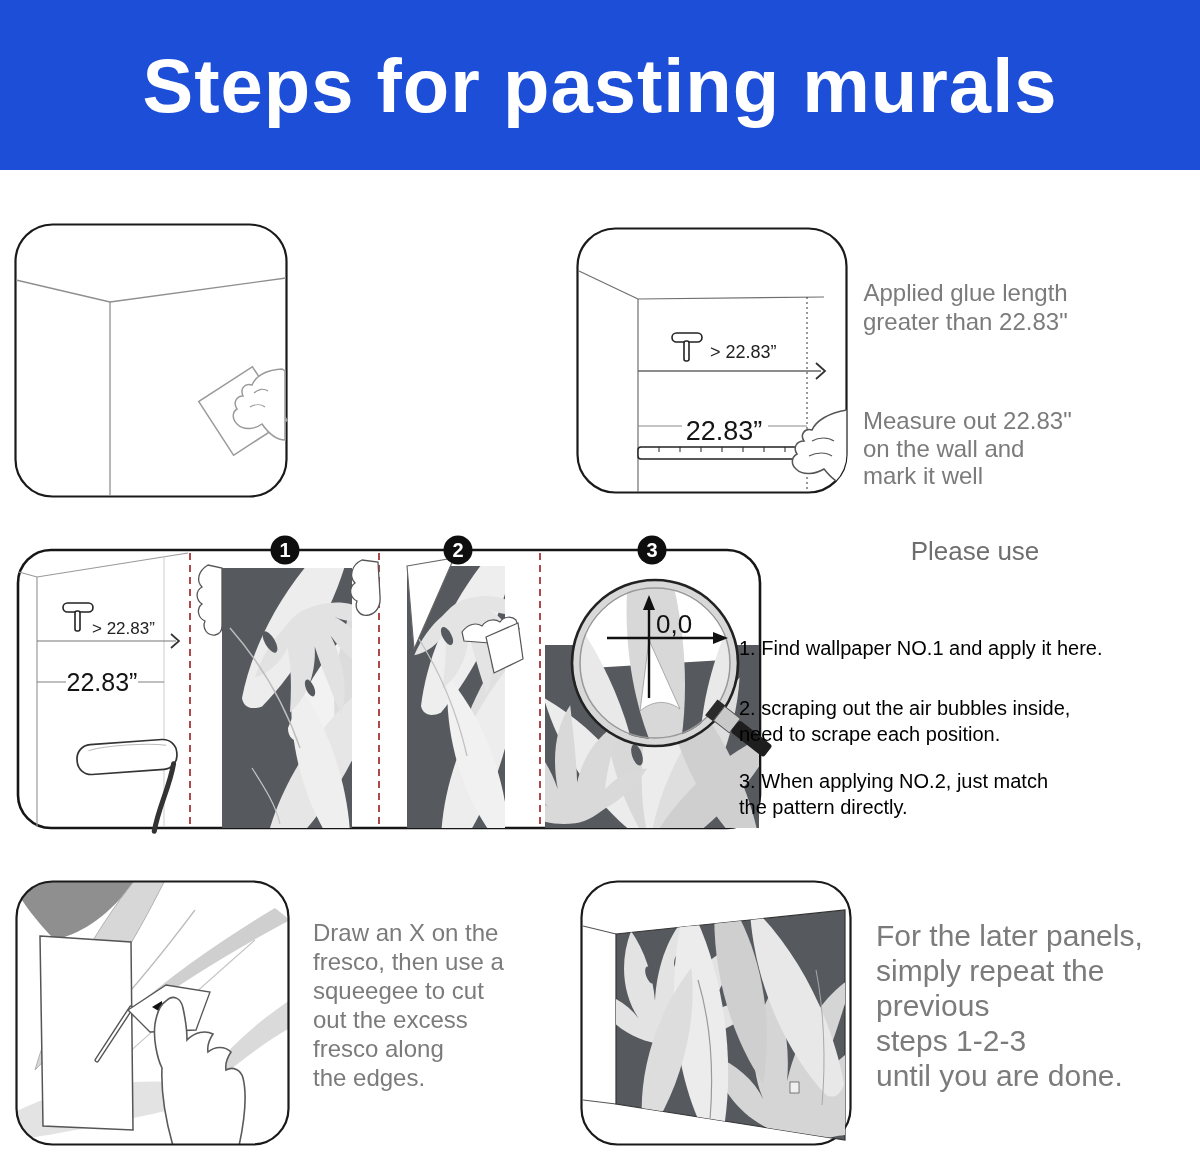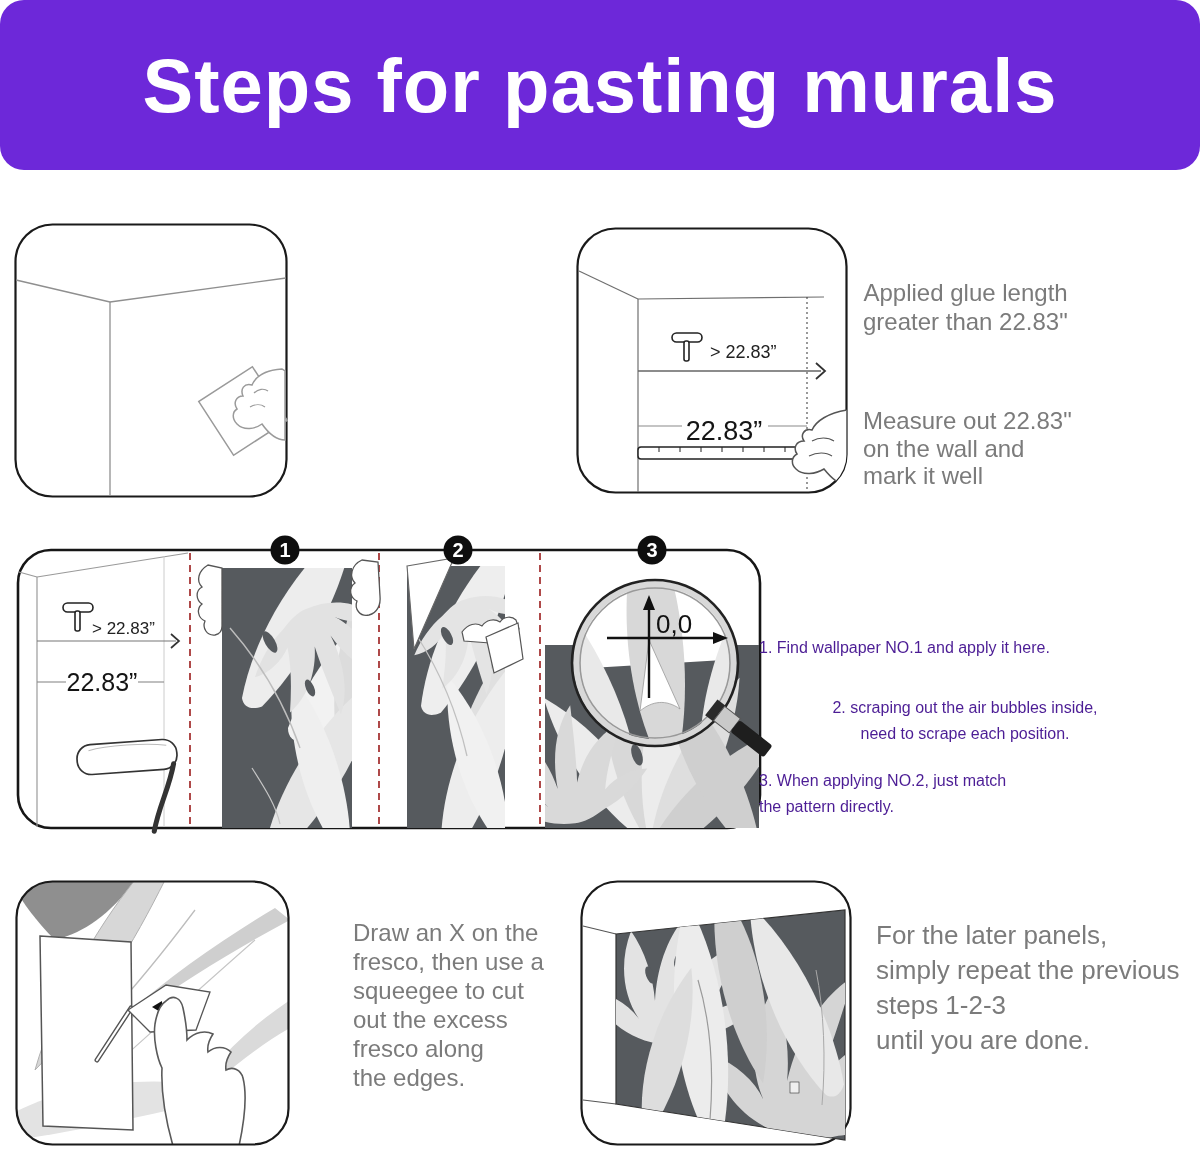--- a/index.html
+++ b/index.html
@@ -5,50 +5,50 @@
   html,body{margin:0;padding:0;background:#fff;}
   .page{position:relative;width:1200px;height:1152px;background:#ffffff;overflow:hidden;
         font-family:"Liberation Sans", sans-serif;}
   .banner{position:absolute;left:0;top:0;width:1200px;height:170px;display:flex;
           align-items:center;justify-content:center;}
   .banner h1{margin:0;color:#ffffff;font-size:76px;font-weight:bold;letter-spacing:1px;}
   .caption{position:absolute;color:#7b7b7b;white-space:pre-line;}
   .cap-a{left:303px;top:248px;font-size:24px;line-height:29px;}
   .cap-b1{left:863px;top:278px;font-size:24px;line-height:29px;text-align:right;}
   .cap-b2{left:863px;top:407px;font-size:24px;line-height:27.5px;}
-  .cap-c{left:313px;top:918px;font-size:24px;line-height:29px;margin-left:40px;}
-  .cap-d{left:876px;top:918px;font-size:26px;line-height:35px;}
+  .cap-c{left:313px;top:918px;font-size:24px;line-height:29px;}
+  .cap-d{left:876px;top:918px;font-size:30px;line-height:35px;}
   .note-head{position:absolute;left:768px;width:414px;text-align:center;color:#6e6e6e;}
   .note-head-1{top:536px;font-size:26px;}
   .note-head-2{top:566px;font-size:25px;letter-spacing:-0.4px;}
-  .instr{position:absolute;left:759px;width:412px;color:#4c1d95;font-size:16px;
+  .instr{position:absolute;left:739px;width:412px;color:#000000;font-size:20px;
          line-height:26px;white-space:pre-line;}
   .instr-1{top:635px;}
-  .instr-2{top:695px;text-align:center;}
+  .instr-2{top:695px;}
   .instr-3{top:768px;}
   svg{position:absolute;}
   svg text{font-family:"Liberation Sans", sans-serif;}
 </style>
 </head>
 <body>
 
 <div class="page">
 
   <svg width="0" height="0">
     <defs>
       <path id="leaf-blade" d="M0 0 C -14 -40 -17 -100 6 -158 C 26 -110 28 -50 16 -2 C 10 5 4 5 0 0 Z"></path>
       <path id="leaf-monstera" d="M0 10 C -34 6 -62 -14 -72 -44 C -52 -40 -36 -30 -26 -16 C -42 -40 -46 -72 -34 -104 C -20 -84 -12 -58 -10 -34 C -8 -70 4 -104 28 -126 C 24 -96 20 -64 14 -36 C 28 -64 52 -86 82 -92 C 66 -68 52 -44 44 -20 C 60 -32 80 -36 98 -32 C 80 -16 60 -4 38 2 C 24 8 10 12 0 10 Z"></path>
       <g id="roller-sm">
         <rect x="0" y="0" width="30" height="9" rx="4.5" fill="#fff" stroke="#222" stroke-width="1.6"></rect>
         <rect x="12" y="8" width="5" height="20" rx="2" fill="#fff" stroke="#222" stroke-width="1.6"></rect>
       </g>
     </defs>
   </svg>
 
-  <div class="banner" style="background:#6d28d9;border-radius:24px;">
+  <div class="banner" style="background:#1d4ed8;">
     <h1>Steps for pasting murals</h1>
   </div>
 
   <svg style="left:14px;top:223px;" width="274" height="276" viewBox="0 0 274 276">
     <rect x="1.5" y="1.5" width="271" height="272" rx="37" fill="#fff" stroke="#1a1a1a" stroke-width="2.2"></rect>
     <g stroke="#8f8f8f" stroke-width="1.3" fill="none">
       <path d="M2 57 L96 79"></path>
       <path d="M96 79 L272 55"></path>
       <path d="M96 79 L96 272"></path>
     </g>
@@ -222,20 +222,21 @@
     <g>
       <circle cx="275" cy="15" r="14.5" fill="#0e0e0e"></circle>
       <text x="275" y="22" font-size="20" font-weight="bold" fill="#fff" text-anchor="middle">1</text>
       <circle cx="448" cy="15" r="14.5" fill="#0e0e0e"></circle>
       <text x="448" y="22" font-size="20" font-weight="bold" fill="#fff" text-anchor="middle">2</text>
       <circle cx="642" cy="15" r="14.5" fill="#0e0e0e"></circle>
       <text x="642" y="22" font-size="20" font-weight="bold" fill="#fff" text-anchor="middle">3</text>
     </g>
   </svg>
 
+  <div class="note-head note-head-1">Please use</div>
   <div class="instr instr-1">1. Find wallpaper NO.1 and apply it here.</div>
   <div class="instr instr-2">2. scraping out the air bubbles inside,
 need to scrape each position.</div>
   <div class="instr instr-3">3. When applying NO.2, just match
 the pattern directly.</div>
 
   <svg style="left:15px;top:880px;" width="275" height="266" viewBox="0 0 275 266">
     <defs>
       <clipPath id="clipC">
           <rect x="1.5" y="1.5" width="272" height="263" rx="36"></rect>

